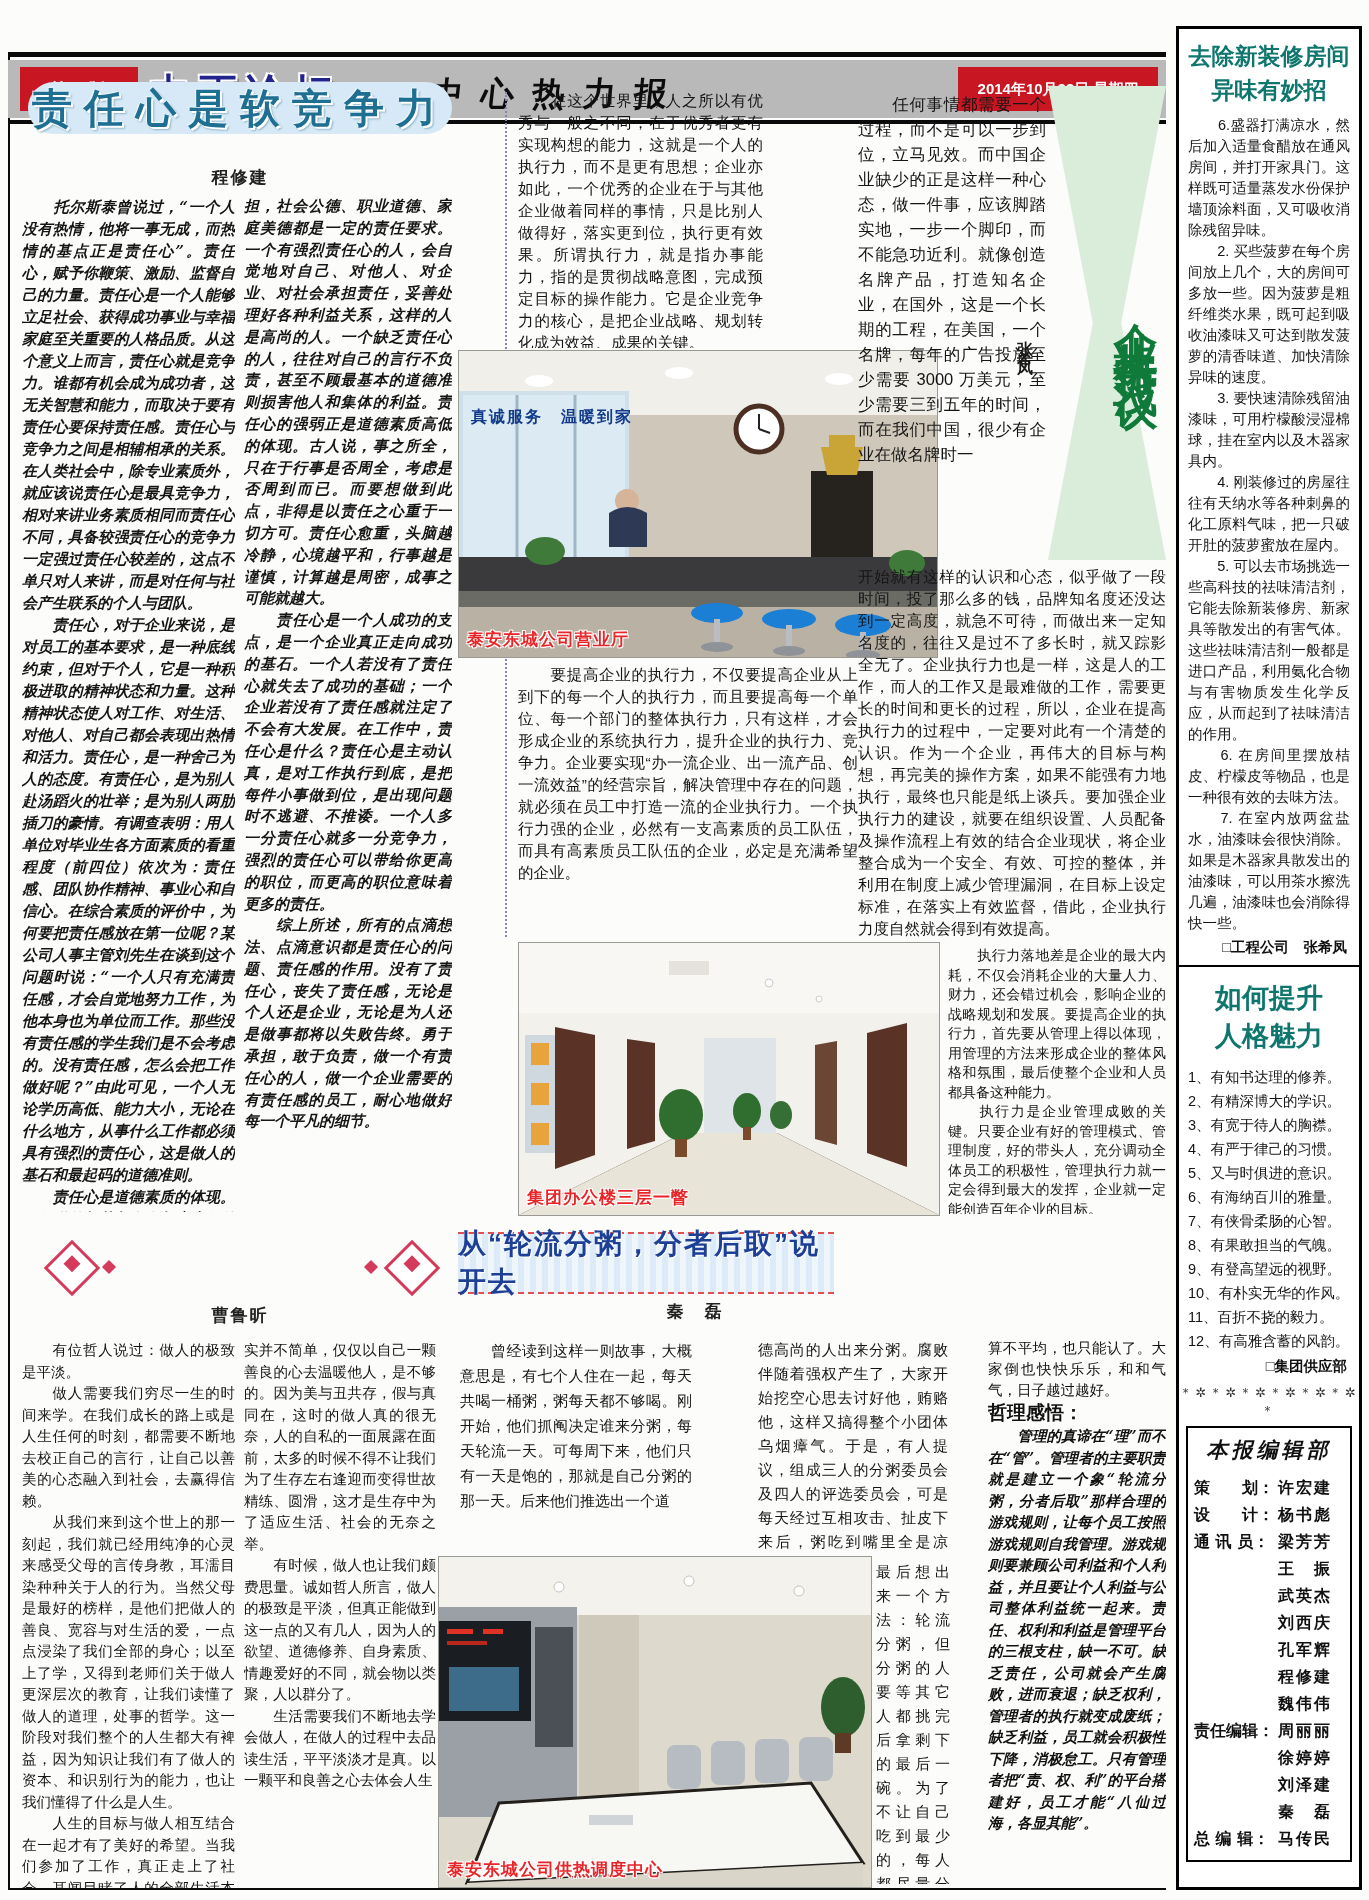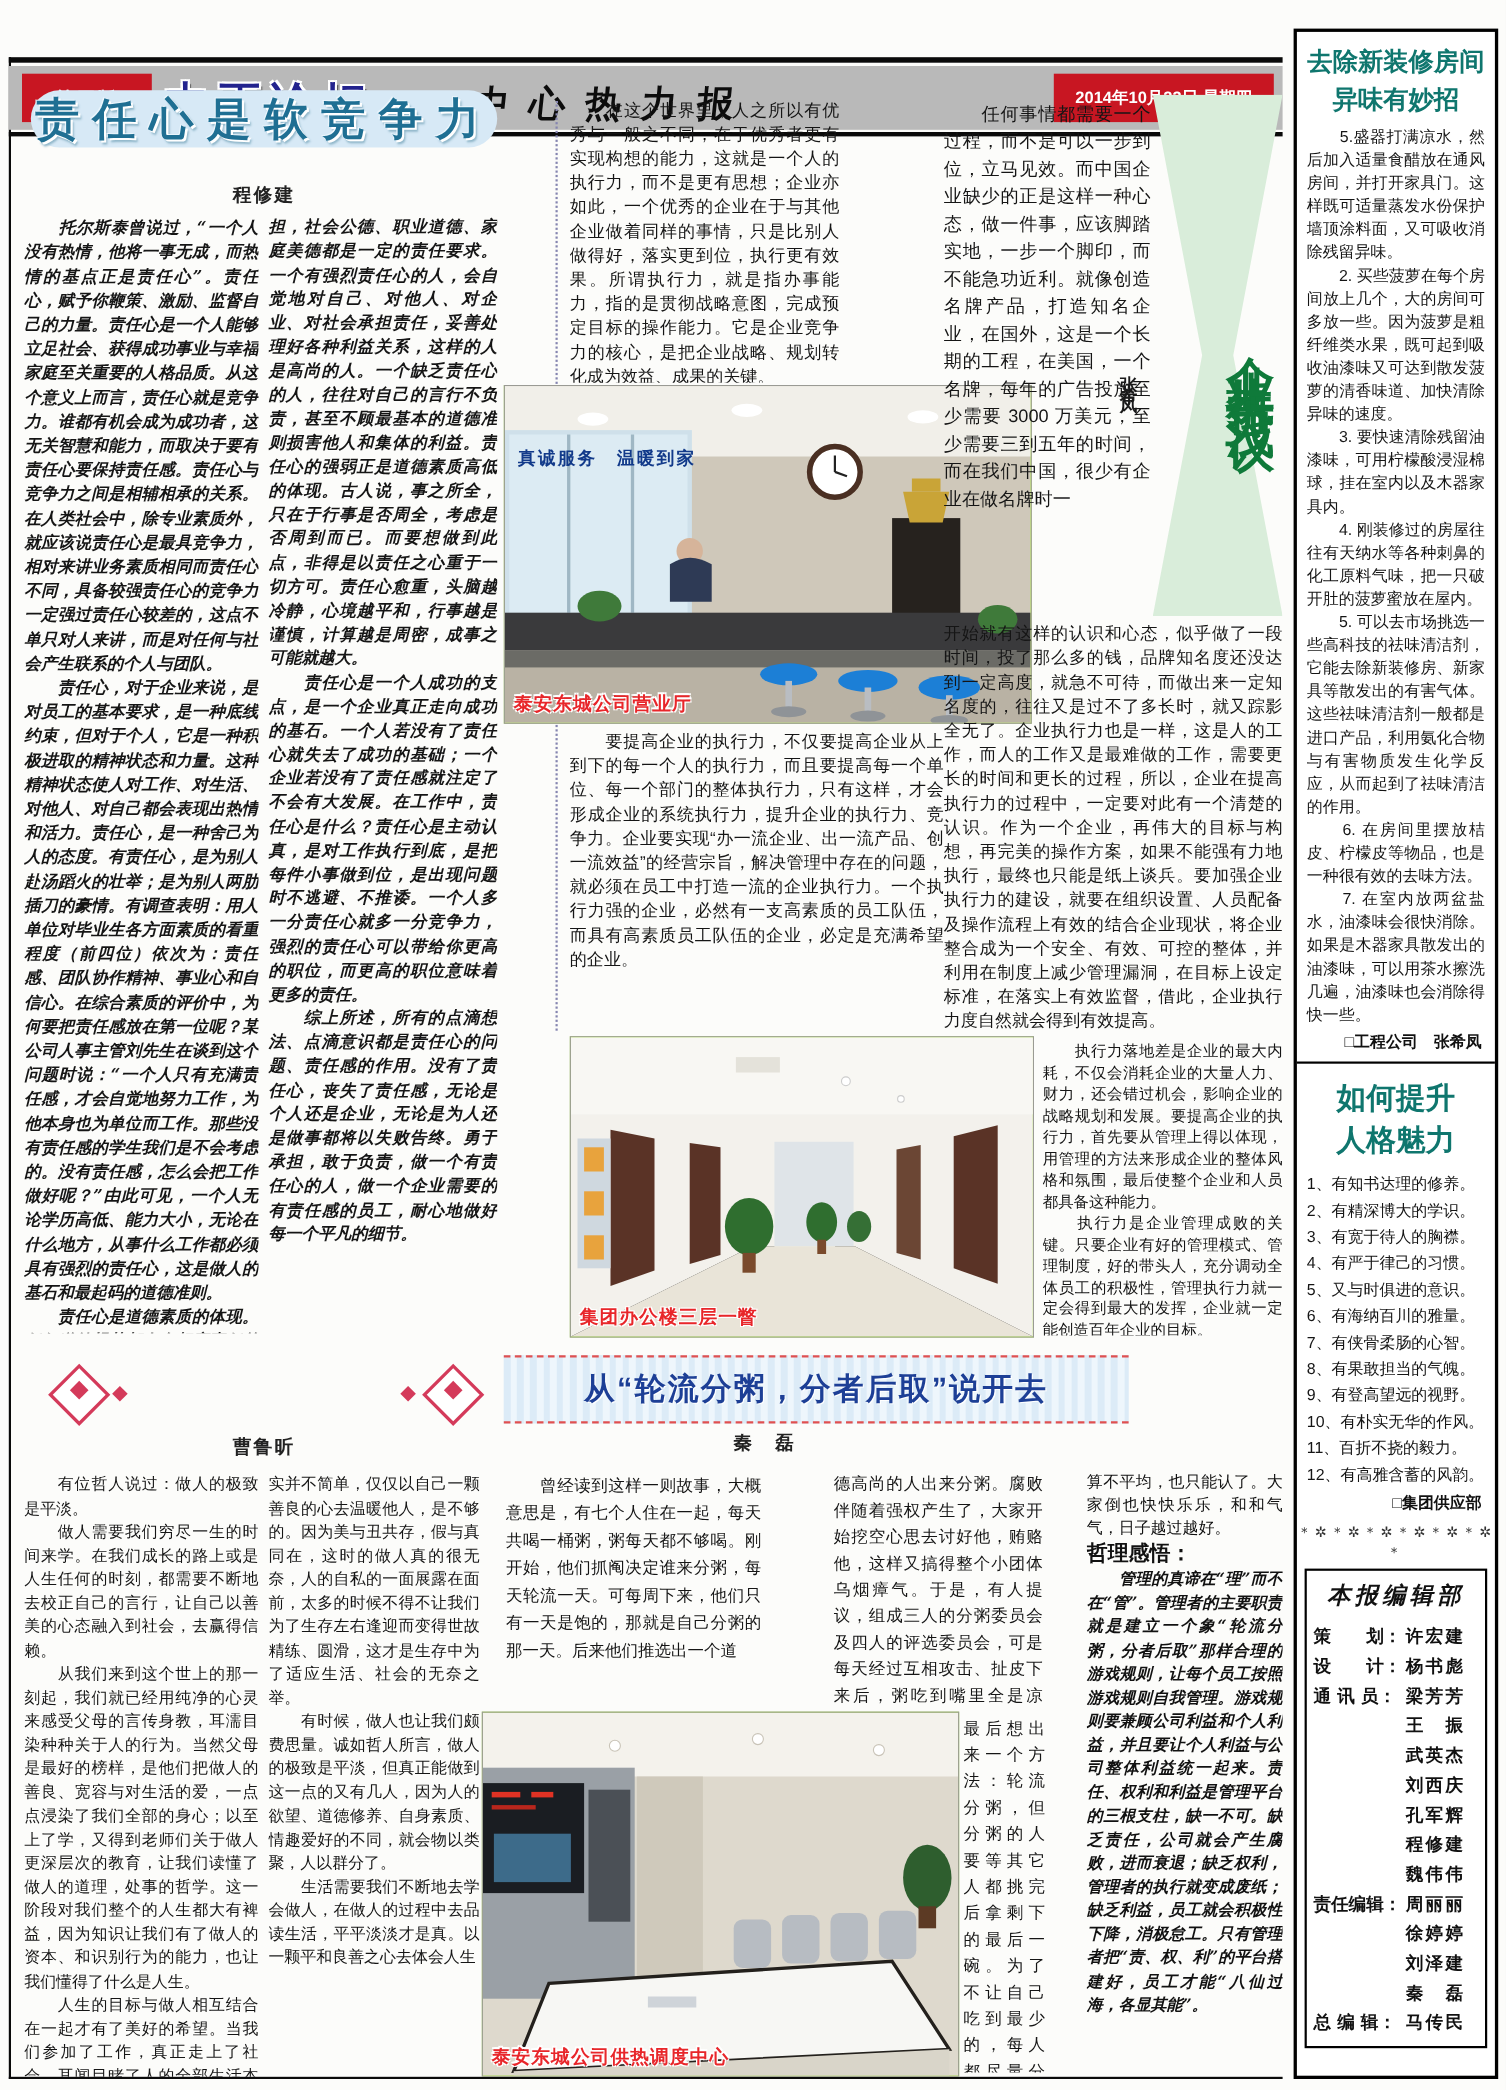--- a/index.html
+++ b/index.html
@@ -193,21 +193,21 @@
     </div>
   <div class="author" style="left:150px;top:1304px;width:180px;">曹鲁昕</div>
   <div class="t hei" style="left:22px;top:1340px;width:213px;height:548px;font-size:14.5px;line-height:21.5px;">　　有位哲人说过：做人的极致是平淡。
 　　做人需要我们穷尽一生的时间来学。在我们成长的路上或是人生任何的时刻，都需要不断地去校正自己的言行，让自己以善美的心态融入到社会，去赢得信赖。
 　　从我们来到这个世上的那一刻起，我们就已经用纯净的心灵来感受父母的言传身教，耳濡目染种种关于人的行为。当然父母是最好的榜样，是他们把做人的善良、宽容与对生活的爱，一点点浸染了我们全部的身心；以至上了学，又得到老师们关于做人更深层次的教育，让我们读懂了做人的道理，处事的哲学。这一阶段对我们整个的人生都大有裨益，因为知识让我们有了做人的资本、和识别行为的能力，也让我们懂得了什么是人生。
 　　人生的目标与做人相互结合在一起才有了美好的希望。当我们参加了工作，真正走上了社会，耳闻目睹了人的全部生活本真。处人与立世其</div>
   <div class="t hei" style="left:244px;top:1340px;width:192px;height:548px;font-size:14.5px;line-height:21.5px;">实并不简单，仅仅以自己一颗善良的心去温暖他人，是不够的。因为美与丑共存，假与真同在，这时的做人真的很无奈，人的自私的一面展露在面前，太多的时候不得不让我们为了生存左右逢迎而变得世故精练、圆滑，这才是生存中为了适应生活、社会的无奈之举。
 　　有时候，做人也让我们颇费思量。诚如哲人所言，做人的极致是平淡，但真正能做到这一点的又有几人，因为人的欲望、道德修养、自身素质、情趣爱好的不同，就会物以类聚，人以群分了。
 　　生活需要我们不断地去学会做人，在做人的过程中去品读生活，平平淡淡才是真。以一颗平和良善之心去体会人生</div>
 
-  <div class="headline4" style="left:458px;top:1232px;width:568px;height:58px;">从“轮流分粥，分者后取”说开去</div>
+  <div class="headline4" style="left:458px;top:1232px;width:376px;height:58px;">从“轮流分粥，分者后取”说开去</div>
   <div class="author" style="left:610px;top:1300px;width:170px;">秦　磊</div>
   <div class="t hei" style="left:460px;top:1338px;width:232px;height:214px;font-size:15px;line-height:25px;">　　曾经读到这样一则故事，大概意思是，有七个人住在一起，每天共喝一桶粥，粥每天都不够喝。刚开始，他们抓阄决定谁来分粥，每天轮流一天。可每周下来，他们只有一天是饱的，那就是自己分粥的那一天。后来他们推选出一个道</div>
   <div class="t hei" style="left:758px;top:1338px;width:190px;height:218px;font-size:15px;line-height:24px;">德高尚的人出来分粥。腐败伴随着强权产生了，大家开始挖空心思去讨好他，贿赂他，这样又搞得整个小团体乌烟瘴气。于是，有人提议，组成三人的分粥委员会及四人的评选委员会，可是每天经过互相攻击、扯皮下来后，粥吃到嘴里全是凉的。</div>
   <div class="t hei" style="left:876px;top:1560px;width:74px;height:324px;font-size:15px;line-height:24px;">最后想出来一个方法：轮流分粥，但分粥的人要等其它人都挑完后拿剩下的最后一碗。为了不让自己吃到最少的，每人都尽量分得平均，就</div>
   <div class="abs" style="left:988px;top:1338px;width:178px;height:548px;overflow:hidden;">
     <div class="hei" style="font-size:14.5px;line-height:21px;text-align:justify;white-space:pre-wrap;">算不平均，也只能认了。大家倒也快快乐乐，和和气气，日子越过越好。</div>
     <div class="hei" style="font-size:19px;line-height:24px;font-weight:bold;">哲理感悟：</div>
     <div class="script" style="font-size:14.5px;line-height:21.5px;text-align:justify;white-space:pre-wrap;">　　管理的真谛在“理”而不在“管”。管理者的主要职责就是建立一个象“轮流分粥，分者后取”那样合理的游戏规则，让每个员工按照游戏规则自我管理。游戏规则要兼顾公司利益和个人利益，并且要让个人利益与公司整体利益统一起来。责任、权利和利益是管理平台的三根支柱，缺一不可。缺乏责任，公司就会产生腐败，进而衰退；缺乏权利，管理者的执行就变成废纸；缺乏利益，员工就会积极性下降，消极怠工。只有管理者把“责、权、利”的平台搭建好，员工才能“八仙过海，各显其能”。</div>
   </div>
 
@@ -240,21 +240,21 @@
       <polygon points="28,326 424,306 424,330 28,330" fill="#d9d5c9"></polygon>
       <rect x="150" y="258" width="44" height="10" fill="#cfd4d9"></rect>
     </svg>
     <div class="photo-caption">泰安东城公司供热调度中心</div>
   </div>
 
   <div class="sidebar">
     <div>
       <div class="sb-title" style="font-size:23px;line-height:34px;margin:10px 4px 8px 4px;">去除新装修房间
 异味有妙招</div>
-      <div class="sb-item">　　5.盛器打满凉水，然后加入适量食醋放在通风房间，并打开家具门。这样既可适量蒸发水份保护墙顶涂料面，又可吸收消除残留异味。</div>
+      <div class="sb-item">　　6.盛器打满凉水，然后加入适量食醋放在通风房间，并打开家具门。这样既可适量蒸发水份保护墙顶涂料面，又可吸收消除残留异味。</div>
       <div class="sb-item">　　2. 买些菠萝在每个房间放上几个，大的房间可多放一些。因为菠萝是粗纤维类水果，既可起到吸收油漆味又可达到散发菠萝的清香味道、加快清除异味的速度。</div>
       <div class="sb-item">　　3. 要快速清除残留油漆味，可用柠檬酸浸湿棉球，挂在室内以及木器家具内。</div>
       <div class="sb-item">　　4. 刚装修过的房屋往往有天纳水等各种刺鼻的化工原料气味，把一只破开肚的菠萝蜜放在屋内。</div>
       <div class="sb-item">　　5. 可以去市场挑选一些高科技的祛味清洁剂，它能去除新装修房、新家具等散发出的有害气体。这些祛味清洁剂一般都是进口产品，利用氨化合物与有害物质发生化学反应，从而起到了祛味清洁的作用。</div>
       <div class="sb-item">　　6. 在房间里摆放桔皮、柠檬皮等物品，也是一种很有效的去味方法。</div>
       <div class="sb-item">　　7. 在室内放两盆盐水，油漆味会很快消除。如果是木器家具散发出的油漆味，可以用茶水擦洗几遍，油漆味也会消除得快一些。</div>
       <div class="sb-sig">□工程公司　张希凤</div>
     </div>
 
     <div class="sb-sec">

